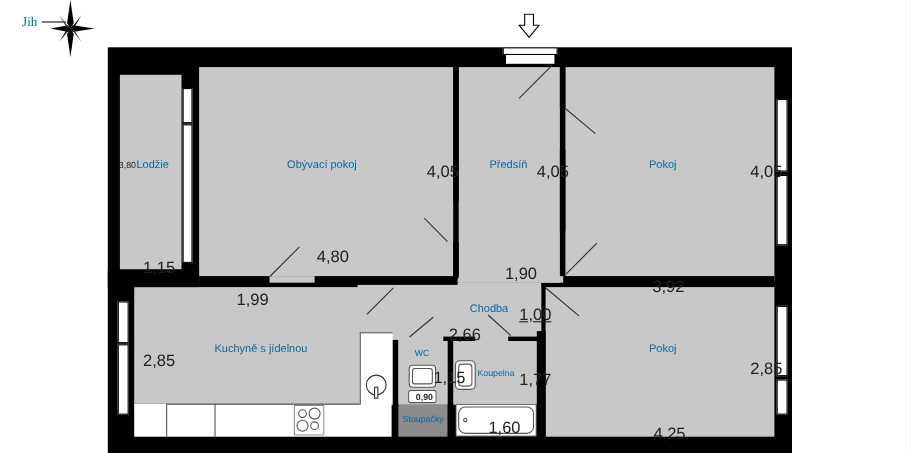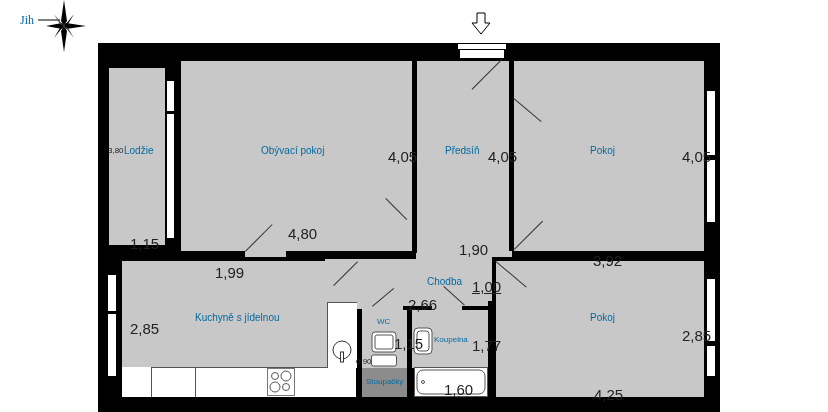--- a/index.html
+++ b/index.html
@@ -137,21 +137,21 @@
 <span class="lbl" style="left:195px;top:313px;font-size:10px;text-align:right;">Kuchyně s jídelnou</span>
 <span class="dim" style="left:130px;top:321px;">2,85</span>
 <span class="dim" style="left:215px;top:265px;">1,99</span>
 
 <span class="lbl" style="left:404px;top:277px;font-size:10px;margin-left:23px;">Chodba</span>
 <span class="dim" style="left:472px;top:279px;text-decoration:underline;">1,00</span>
 <span class="dim" style="left:408px;top:297px;">2,66</span>
 
 <span class="lbl" style="left:377px;top:318px;font-size:8px;">WC</span>
 <span class="dim" style="left:394px;top:336px;">1,15</span>
-<span class="dim" style="left:356px;top:358px;font-size:8px;">0,90</span>
+<span class="dim" style="left:378px;top:358px;font-size:8px;font-weight:bold;">0,90</span>
 <span class="lbl" style="left:366px;top:378px;font-size:8px;">Stoupačky</span>
 
 <span class="lbl" style="left:434px;top:336px;font-size:8px;">Koupelna</span>
 <span class="dim" style="left:472px;top:338px;">1,77</span>
 <span class="dim" style="left:444px;top:382px;">1,60</span>
 
 <span class="lbl" style="left:590px;top:313px;font-size:10px;">Pokoj</span>
 <span class="dim" style="left:682px;top:328px;">2,85</span>
 <span class="dim" style="left:594px;top:387px;">4,25</span>
 

